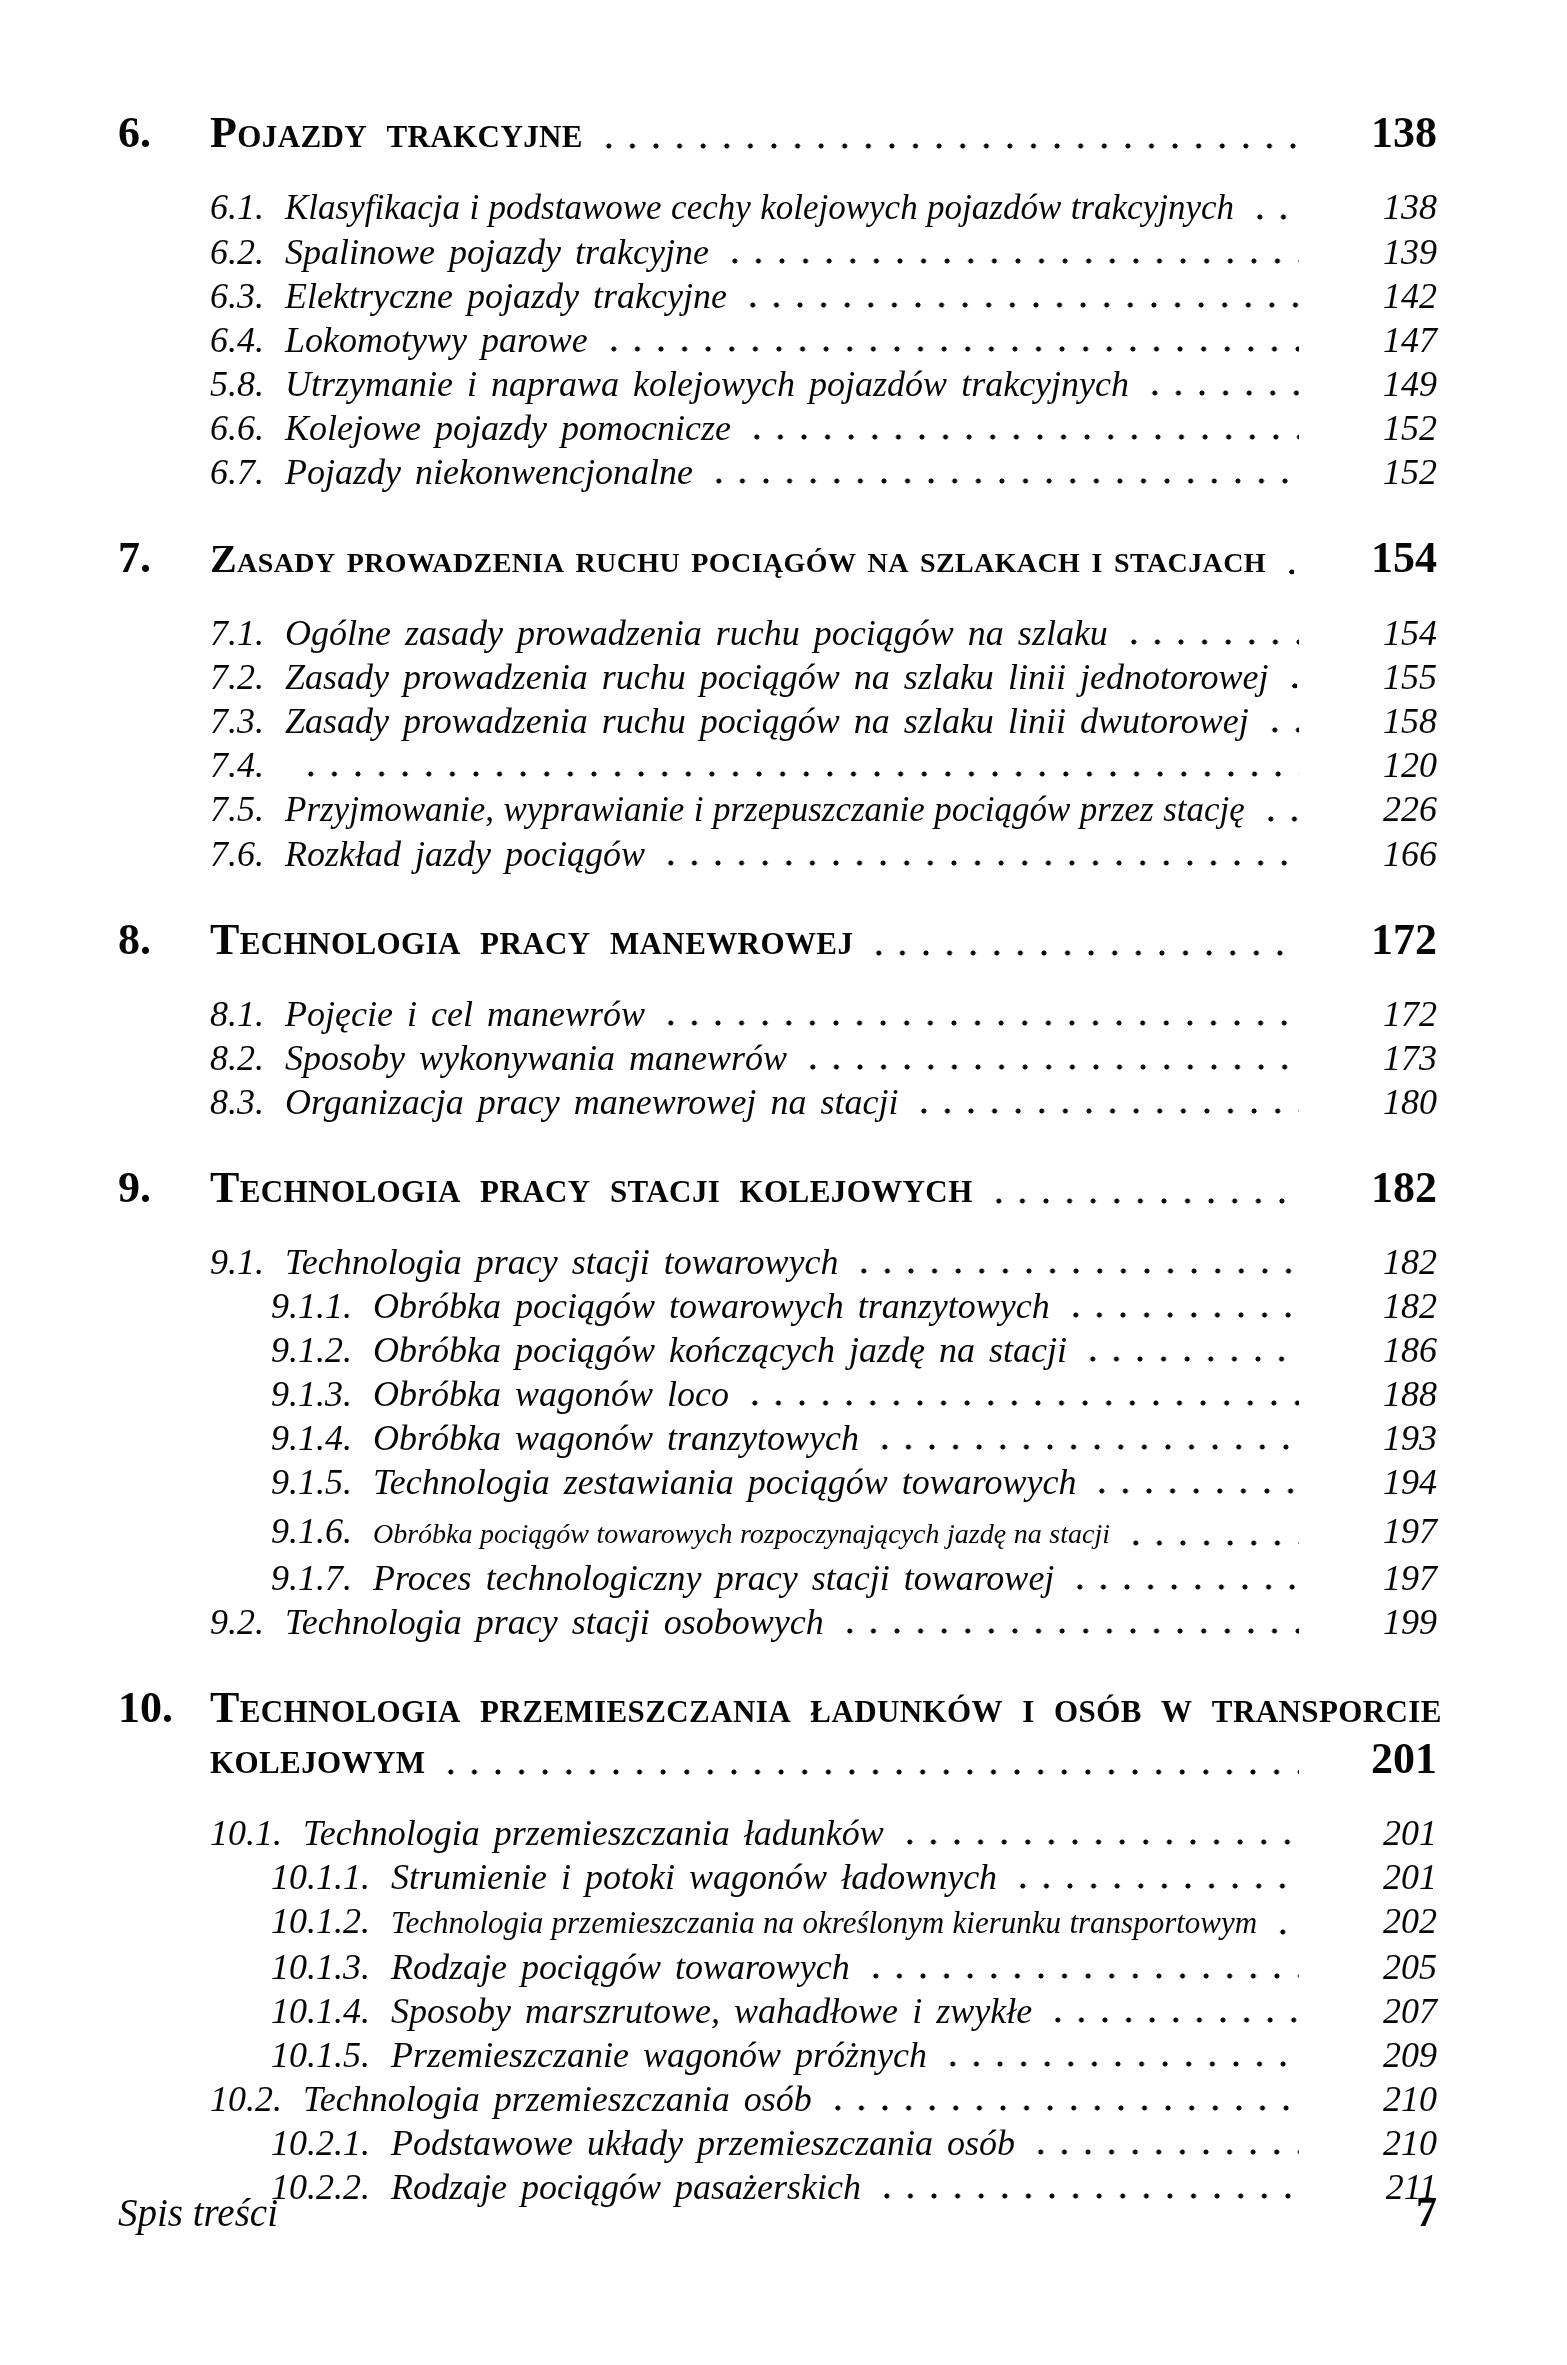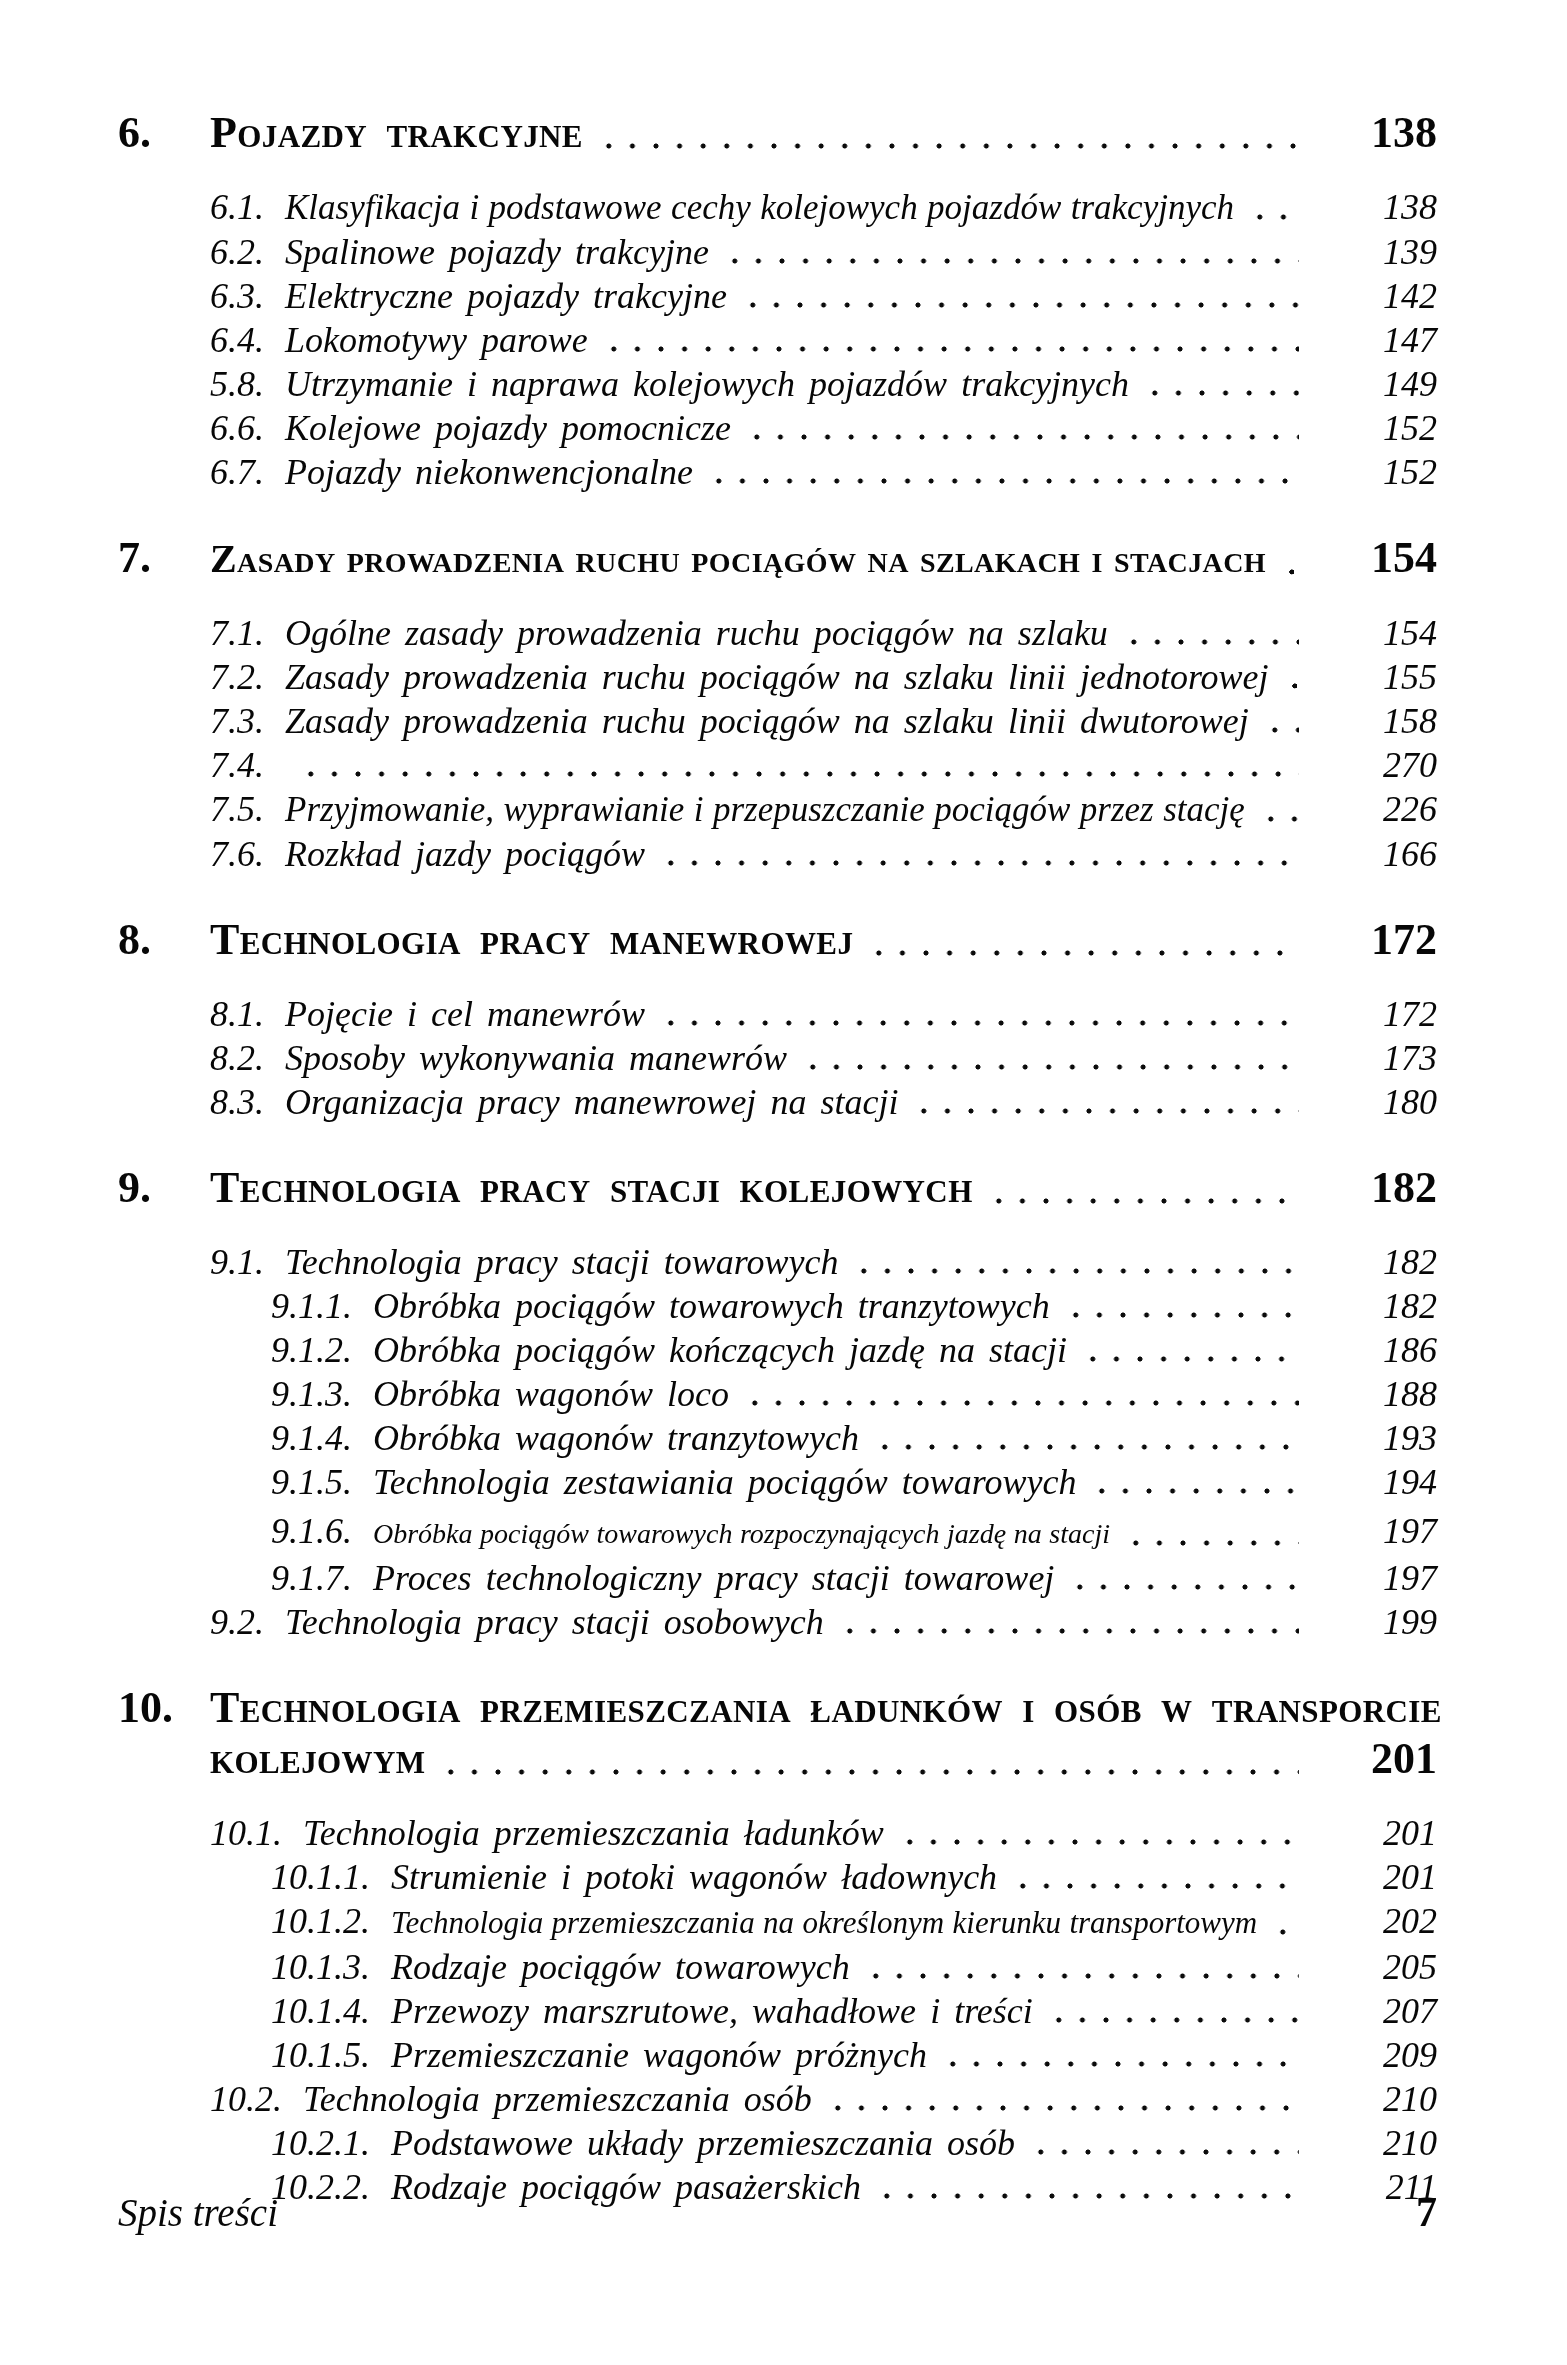--- a/index.html
+++ b/index.html
@@ -136,21 +136,21 @@
           </div>
           <div class="row item lvl1">
             <span class="num">7.3.</span>
             <span class="title">Zasady prowadzenia ruchu pociągów na szlaku linii dwutorowej</span>
             <span class="leader"></span>
             <span class="pnum">158</span>
           </div>
           <div class="row item lvl1">
             <span class="num">7.4.</span>
             <span class="leader"></span>
-            <span class="pnum">270</span>
+            <span class="pnum">120</span>
           </div>
           <div class="row item lvl1">
             <span class="num">7.5.</span>
             <span class="title" style="font-size: 35px; word-spacing: 0.02em;">Przyjmowanie, wyprawianie i przepuszczanie pociągów przez stację</span>
             <span class="leader"></span>
             <span class="pnum">226</span>
           </div>
           <div class="row item lvl1">
             <span class="num">7.6.</span>
             <span class="title">Rozkład jazdy pociągów</span>
@@ -291,21 +291,21 @@
             <span class="pnum">202</span>
           </div>
           <div class="row item lvl2">
             <span class="num">10.1.3.</span>
             <span class="title">Rodzaje pociągów towarowych</span>
             <span class="leader"></span>
             <span class="pnum">205</span>
           </div>
           <div class="row item lvl2">
             <span class="num">10.1.4.</span>
-            <span class="title">Przewozy marszrutowe, wahadłowe i treści</span>
+            <span class="title">Sposoby marszrutowe, wahadłowe i zwykłe</span>
             <span class="leader"></span>
             <span class="pnum">207</span>
           </div>
           <div class="row item lvl2">
             <span class="num">10.1.5.</span>
             <span class="title">Przemieszczanie wagonów próżnych</span>
             <span class="leader"></span>
             <span class="pnum">209</span>
           </div>
           <div class="row item lvl1">

